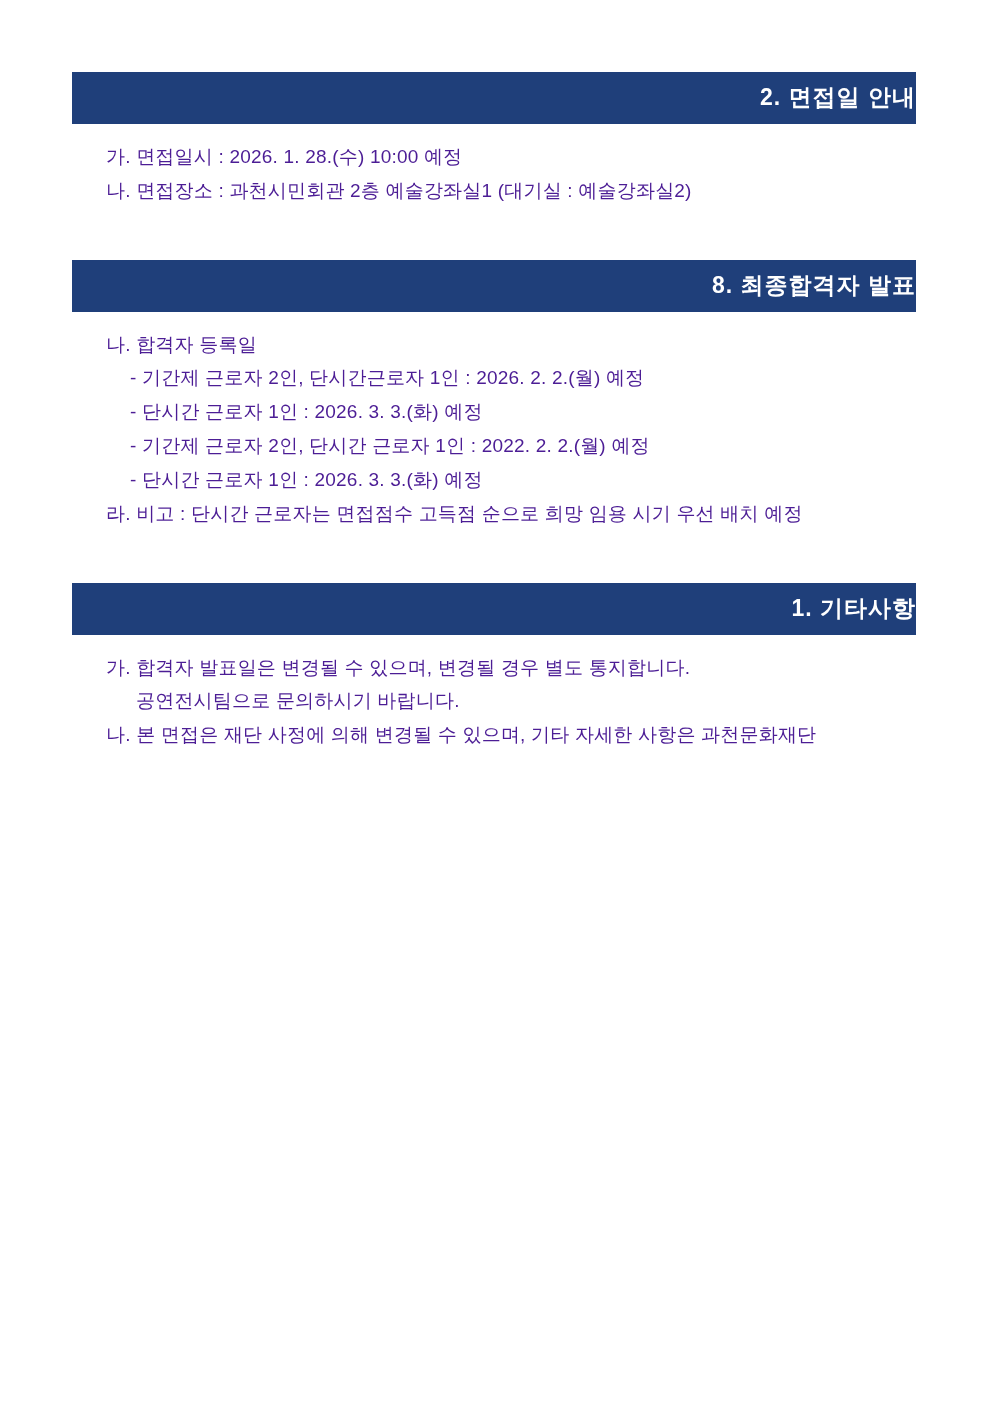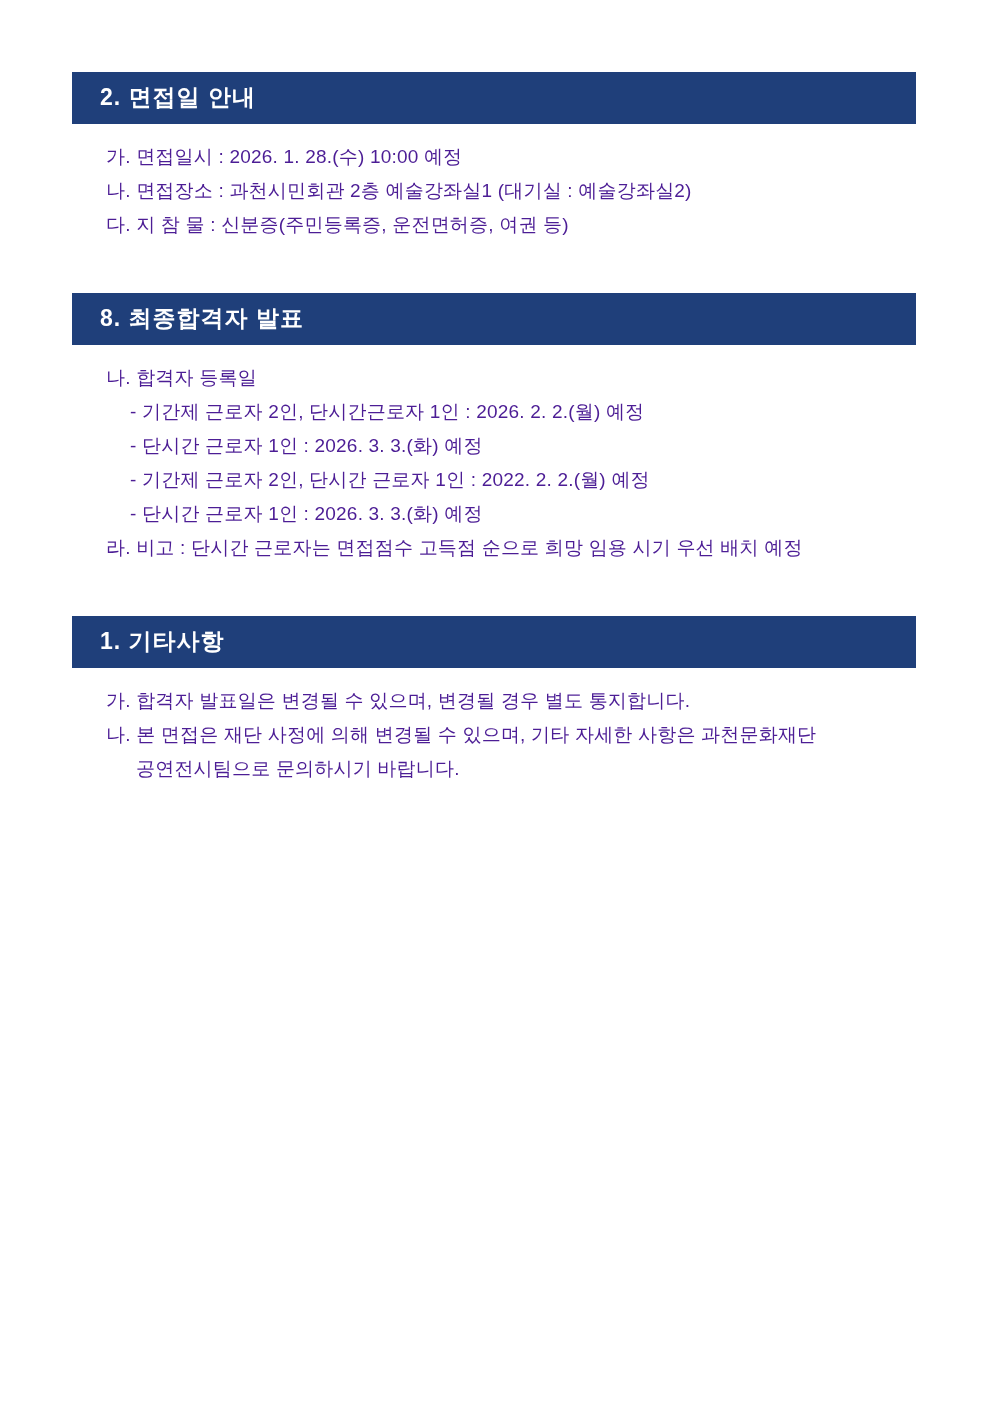--- a/index.html
+++ b/index.html
@@ -27,20 +27,21 @@
   .section-header {
     background: #1f3f7a;
     color: #ffffff;
     font-size: 23px;
     font-weight: bold;
     letter-spacing: 1px;
     padding: 10px 0 11px 28px;
     margin: 0 0 10px 0;
     width: 844px;
     box-sizing: border-box;
+    text-align: right;
   }
   .section-body {
     padding: 6px 0 0 34px;
   }
   .line {
     font-size: 19px;
     line-height: 1.78;
     color: #4c1d95;
     white-space: pre-wrap;
     letter-spacing: 0.2px;
@@ -62,21 +63,20 @@
 </head>
 <body>
 
 <div class="page">
 
   <div class="section">
     <div class="section-header">2. 면접일 안내</div>
     <div class="section-body">
       <div class="line">가. 면접일시 : 2026. 1. 28.(수) 10:00 예정</div>
       <div class="line">나. 면접장소 : 과천시민회관 2층 예술강좌실1 (대기실 : 예술강좌실2)</div>
-      <div class="line">다. 지 참 물 : 신분증(주민등록증, 운전면허증, 여권 등)</div>
     </div>
   </div>
 
   <div class="gap-between"></div>
 
   <div class="section">
     <div class="section-header">8. 최종합격자 발표</div>
     <div class="section-body">
       <div class="line">나. 합격자 등록일</div>
       <div class="line indent-1">- 기간제 근로자 2인, 단시간근로자 1인 : 2026. 2. 2.(월) 예정</div>
@@ -86,18 +86,18 @@
       <div class="line">라. 비고 : 단시간 근로자는 면접점수 고득점 순으로 희망 임용 시기 우선 배치 예정</div>
     </div>
   </div>
 
   <div class="gap-between"></div>
 
   <div class="section">
     <div class="section-header">1. 기타사항</div>
     <div class="section-body">
       <div class="line">가. 합격자 발표일은 변경될 수 있으며, 변경될 경우 별도 통지합니다.</div>
+      <div class="line indent-2">공연전시팀으로 문의하시기 바랍니다.</div>
       <div class="line wrap">나. 본 면접은 재단 사정에 의해 변경될 수 있으며, 기타 자세한 사항은 과천문화재단</div>
-      <div class="line indent-2">공연전시팀으로 문의하시기 바랍니다.</div>
     </div>
   </div>
 
 </div>
 
 </body></html>

